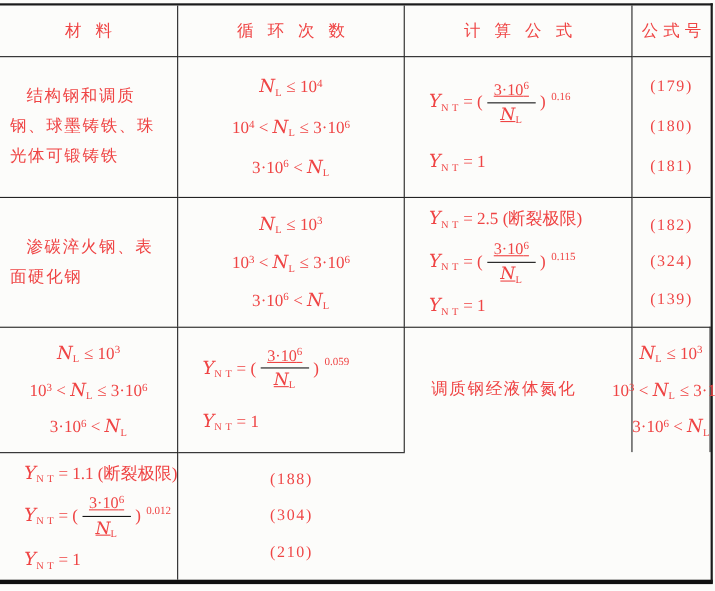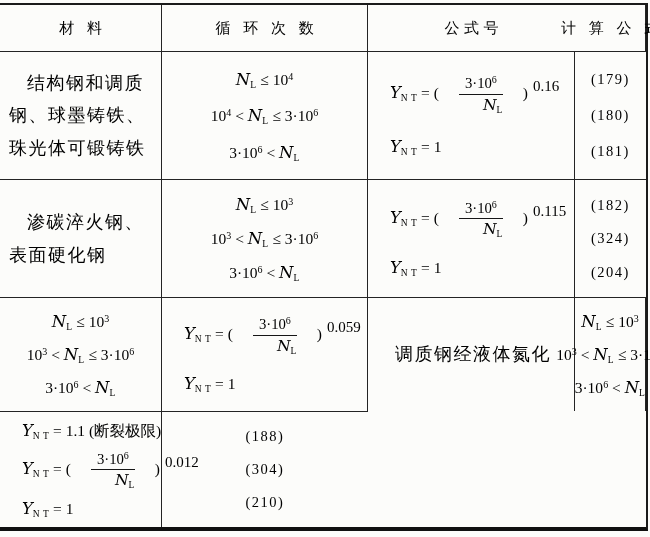--- a/index.html
+++ b/index.html
@@ -1,18 +1,18 @@
 <!DOCTYPE html>
 <html><head>
 <meta charset="utf-8">
 <style>
   html,body{margin:0;padding:0;background:#ffffff;}
   .page{
     width:650px;height:537px;position:relative;overflow:hidden;
-    background:#fcfcfa;color:#000000;
+    background:#fcfcfa;color:#ef4444;
     font-family:"Liberation Serif","DejaVu Serif",serif;
   }
   .tbl{
     position:absolute;left:0;top:3px;width:648px;height:528px;
     box-sizing:border-box;
     border-top:2.5px solid #1b1b1b;
     border-bottom:4px solid #101010;
     border-right:2px solid #1b1b1b;
     display:grid;
     grid-template-columns:162px 206px 207px 1fr;
@@ -21,51 +21,51 @@
   .c{box-sizing:border-box;min-width:0;min-height:0;}
   .vline{border-right:1.5px solid #242424;}
   .hline{border-top:1.5px solid #242424;}
   .head{
     display:flex;align-items:center;justify-content:center;
     font-size:15px;letter-spacing:0.3em;text-indent:0.3em;
     white-space:nowrap;
   }
   .mat{
     display:flex;align-items:center;
-    padding:0 9px;font-size:18px;
+    padding:0 9px;font-size:15px;
   }
   .mat p{margin:0;text-indent:1em;line-height:1.8;letter-spacing:1.5px;}
   .stack{
     display:flex;flex-direction:column;justify-content:space-evenly;
     align-items:center;font-size:15.5px;
   }
   .stack.fml{align-items:flex-start;padding-left:22px;}
   .stack.num{font-size:14.5px;letter-spacing:1.5px;}
   .mline{white-space:nowrap;}
   .mvar{font-style:italic;font-family:"DejaVu Serif","Liberation Serif",serif;font-size:1.06em;}
   sub{font-size:9.5px;letter-spacing:0.5px;vertical-align:-3px;line-height:0;}
   sup{font-size:10px;vertical-align:5px;line-height:0;}
-  sup.exp{margin-left:5px;font-size:15px;vertical-align:7px;}
+  sup.exp{margin-left:5px;font-size:10px;vertical-align:7px;}
   .frac{
-    display:inline-flex;flex-direction:column;align-items:flex-end;
-    vertical-align:middle;margin:0 20px;line-height:1.2;font-size:0.95em;
+    display:inline-flex;flex-direction:column;align-items:center;
+    vertical-align:middle;margin:0 4px;line-height:1.2;font-size:0.95em;text-decoration:underline;
   }
   .fnum{display:block;border-bottom:1.4px solid #161616;padding:0 6px 1px;}
   .fden{display:block;padding-top:1px;}
 </style>
 </head>
 <body>
 
 <div class="page">
   <div class="tbl">
 
     <div class="c vline head">材  料</div>
     <div class="c vline head">循 环 次 数</div>
+    <div class="c vline head">计 算 公 式</div>
     <div class="c head">公式号</div>
-    <div class="c vline head">计 算 公 式</div>
 
     <div class="c vline hline mat">
       <p>结构钢和调质钢、球墨铸铁、珠光体可锻铸铁</p>
     </div>
     <div class="c vline hline stack">
       <div class="mline"><span class="mvar">N</span><sub>L</sub> ≤ 10<sup>4</sup></div>
       <div class="mline">10<sup>4</sup> &lt; <span class="mvar">N</span><sub>L</sub> ≤ 3·10<sup>6</sup></div>
       <div class="mline">3·10<sup>6</sup> &lt; <span class="mvar">N</span><sub>L</sub></div>
     </div>
     <div class="c vline hline stack fml">
@@ -83,30 +83,31 @@
 
     <div class="c vline hline mat">
       <p>渗碳淬火钢、表面硬化钢</p>
     </div>
     <div class="c vline hline stack">
       <div class="mline"><span class="mvar">N</span><sub>L</sub> ≤ 10<sup>3</sup></div>
       <div class="mline">10<sup>3</sup> &lt; <span class="mvar">N</span><sub>L</sub> ≤ 3·10<sup>6</sup></div>
       <div class="mline">3·10<sup>6</sup> &lt; <span class="mvar">N</span><sub>L</sub></div>
     </div>
     <div class="c vline hline stack fml">
+      <div class="mline"><span class="mvar">Y</span><sub>N T</sub> = 2.5 (断裂极限)</div>
       <div class="mline"><span class="mvar">Y</span><sub>N T</sub> = (<span class="frac">
             <span class="fnum">3·10<sup>6</sup></span>
             <span class="fden"><span class="mvar">N</span><sub>L</sub></span>
           </span>)<sup class="exp">0.115</sup></div>
       <div class="mline"><span class="mvar">Y</span><sub>N T</sub> = 1</div>
     </div>
     <div class="c hline stack num">
       <div>(182)</div>
       <div>(324)</div>
-      <div>(204)</div>
+      <div>(139)</div>
     </div>
 
     <div class="c vline hline stack">
       <div class="mline"><span class="mvar">N</span><sub>L</sub> ≤ 10<sup>3</sup></div>
       <div class="mline">10<sup>3</sup> &lt; <span class="mvar">N</span><sub>L</sub> ≤ 3·10<sup>6</sup></div>
       <div class="mline">3·10<sup>6</sup> &lt; <span class="mvar">N</span><sub>L</sub></div>
     </div>
     <div class="c vline hline stack fml">
       <div class="mline"><span class="mvar">Y</span><sub>N T</sub> = (<span class="frac">
             <span class="fnum">3·10<sup>6</sup></span>

